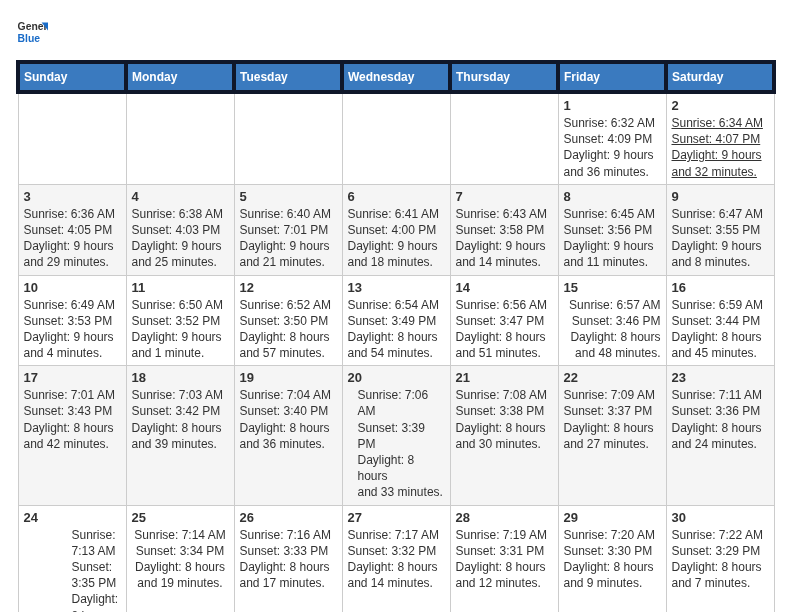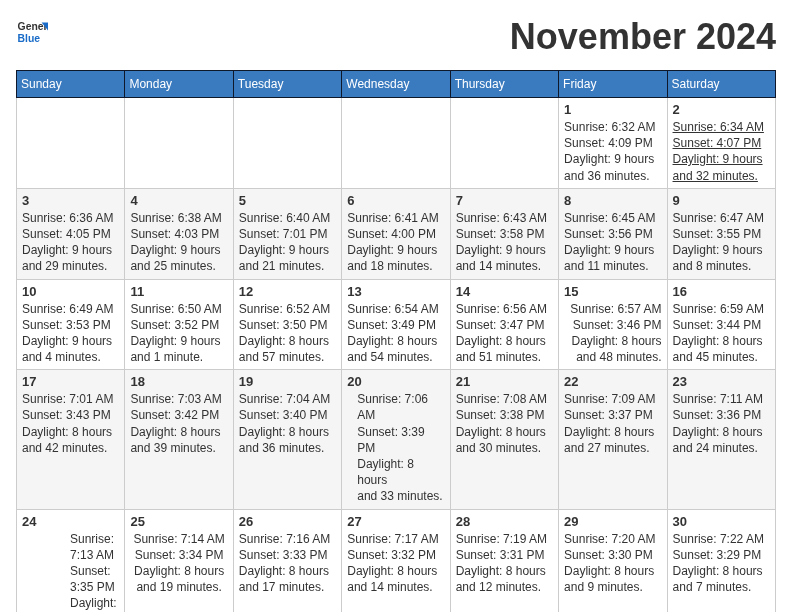--- a/index.html
+++ b/index.html
@@ -41,22 +41,22 @@
       width: 100%;
       border-collapse: collapse;
       font-size: 11px;
     }
     .calendar th {
       background: #3a7abf;
       color: #fff;
       padding: 6px 4px;
       text-align: left;
       font-size: 12px;
-      font-weight: normal;
-      border: 1px solid #0f172a;
+      font-weight: bold;
+      border: 4px solid #0f172a;
     }
     .calendar td {
       border: 1px solid #ccc;
       vertical-align: top;
       padding: 4px 5px;
       width: 108px;
       min-height: 70px;
       background: #fff;
     }
     .calendar tr:nth-child(even) td {
@@ -86,21 +86,20 @@
 
 <div class="header-section">
   <div class="logo">
     <svg class="logo-icon" viewBox="0 0 40 40">
       <text x="2" y="18" font-size="13" font-weight="bold" fill="#333" font-family="Arial">General</text>
       <text x="2" y="32" font-size="13" font-weight="bold" fill="#1a6cc8" font-family="Arial">Blue</text>
       <polygon points="32,8 40,8 40,18" fill="#1a6cc8"></polygon>
     </svg>
   </div>
   <div class="title-block">
-    <div class="month-title">November 2024</div>
   </div>
 </div>
 
 <table class="calendar">
   <thead>
     <tr>
     <th>Sunday</th>
         <th>Monday</th>
         <th>Tuesday</th>
         <th>Wednesday</th>

